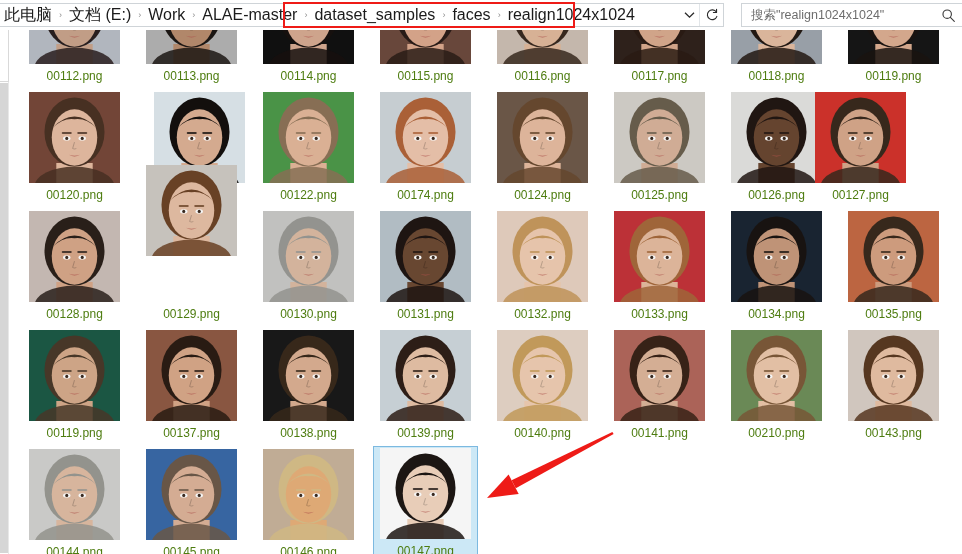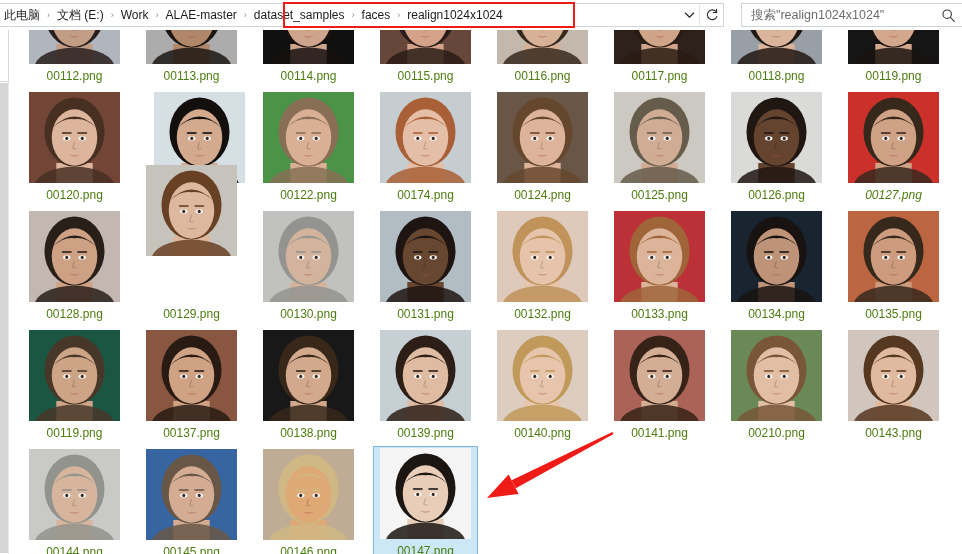--- a/index.html
+++ b/index.html
@@ -43,21 +43,21 @@
     display: flex;
     align-items: center;
     height: 100%;
     flex: 1;
     min-width: 0;
     overflow: hidden;
     white-space: nowrap;
   }
 
   .crumb {
-    font-size: 12px;
+    font-size: 16px;
     color: #1b1b1b;
     padding: 2px 4px;
     line-height: 18px;
     white-space: nowrap;
   }
 
   .sep {
     color: #8d8d8d;
     font-size: 9px;
     padding: 0 3px;
@@ -570,21 +570,21 @@
             <ellipse cx="58.5" cy="51" rx="4.1" ry="2.3" fill="#ffffff"></ellipse>
             <circle cx="41.5" cy="51" r="1.7" fill="#3b2b21"></circle>
             <circle cx="58.5" cy="51" r="1.7" fill="#3b2b21"></circle>
             <path d="M50 55 L48 62 Q50 63.5 52 62" fill="none" stroke="#00000033" stroke-width="1.1"></path>
             <path d="M44 69 Q50 73 56 69 Q50 71 44 69 Z" fill="#b4564f" opacity="0.85"></path>
             <rect x="0" y="0" width="100" height="100" fill="#000000" opacity="0.04"></rect>
           </svg>
         </div>
         <div class="label">00126.png</div>
       </div>
-      <div class="cell" style="left: 827px; top: 59px; font-style: italic;">
+      <div class="cell" style="left: 794px; top: 59px;">
         <div class="thumb">
           <svg viewBox="0 0 100 100" width="100%" height="100%" preserveAspectRatio="none" style="display: block;">
             <rect x="0" y="0" width="100" height="100" fill="#d4332c"></rect>
             <rect x="30" y="78" width="40" height="22" fill="#d8a98c"></rect>
             <ellipse cx="50" cy="104" rx="44" ry="22" fill="#3a2a1e" opacity="0.85"></ellipse>
             <ellipse cx="50" cy="44" rx="33" ry="38" fill="#3a2a1e"></ellipse>
             <ellipse cx="50" cy="50" rx="25" ry="31" fill="#d8a98c"></ellipse>
             <path d="M25 40 Q50 14 75 40 Q62 28 50 30 Q38 28 25 40 Z" fill="#3a2a1e"></path>
             <rect x="36" y="44" width="11" height="2.2" rx="1.1" fill="#3a2a1e" opacity="0.8"></rect>
             <rect x="53" y="44" width="11" height="2.2" rx="1.1" fill="#3a2a1e" opacity="0.8"></rect>

